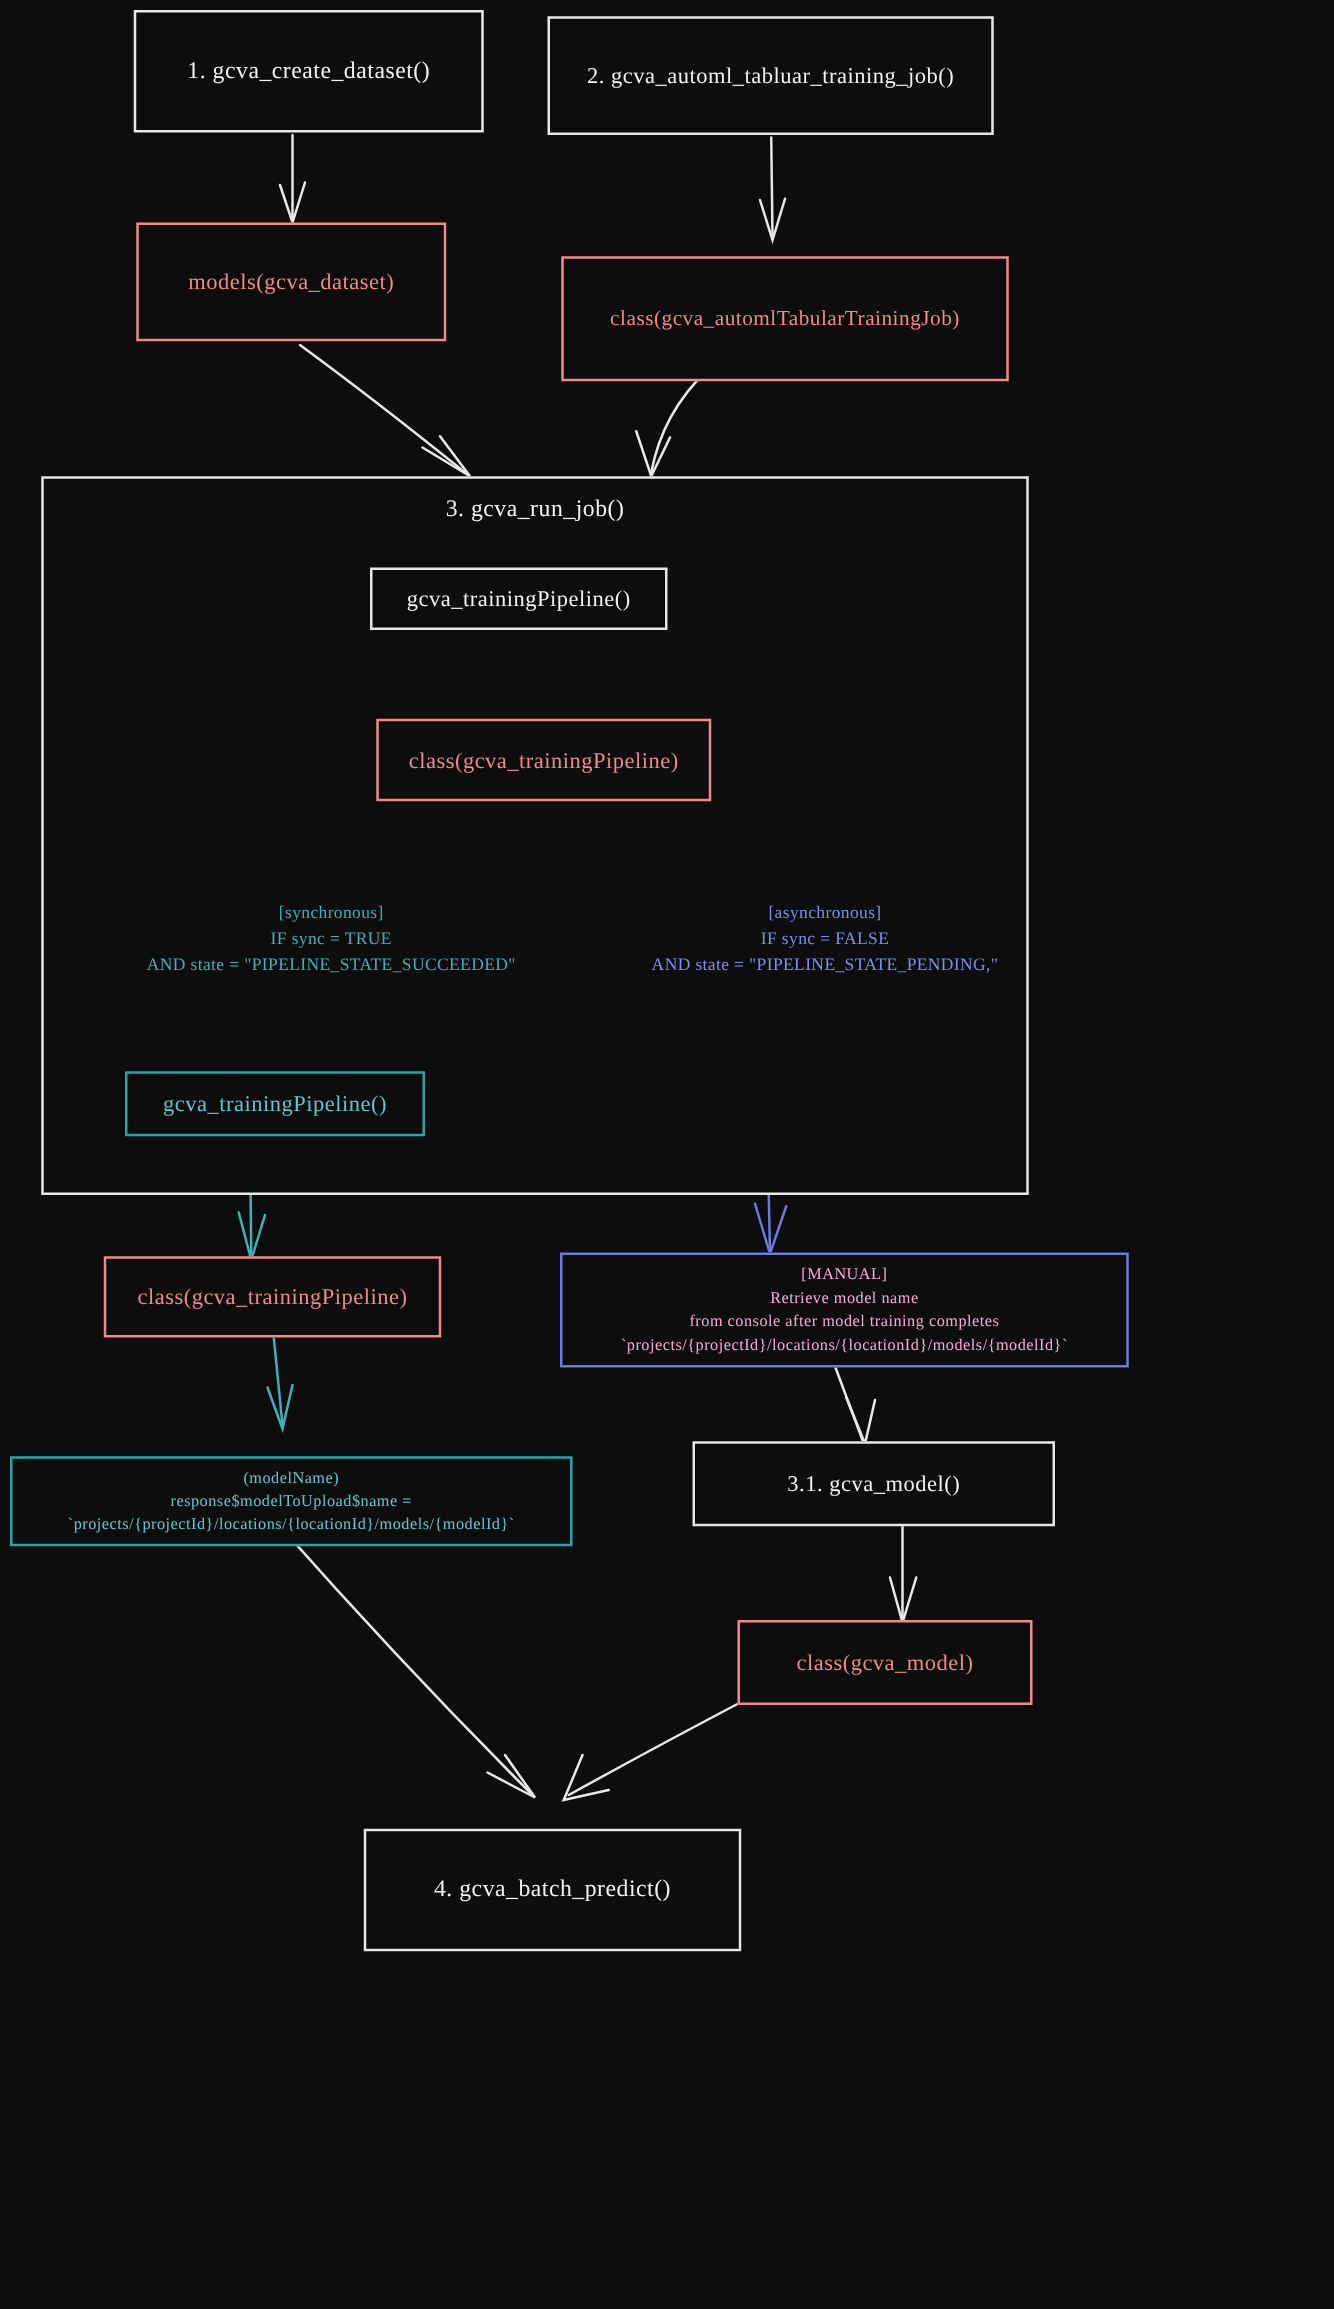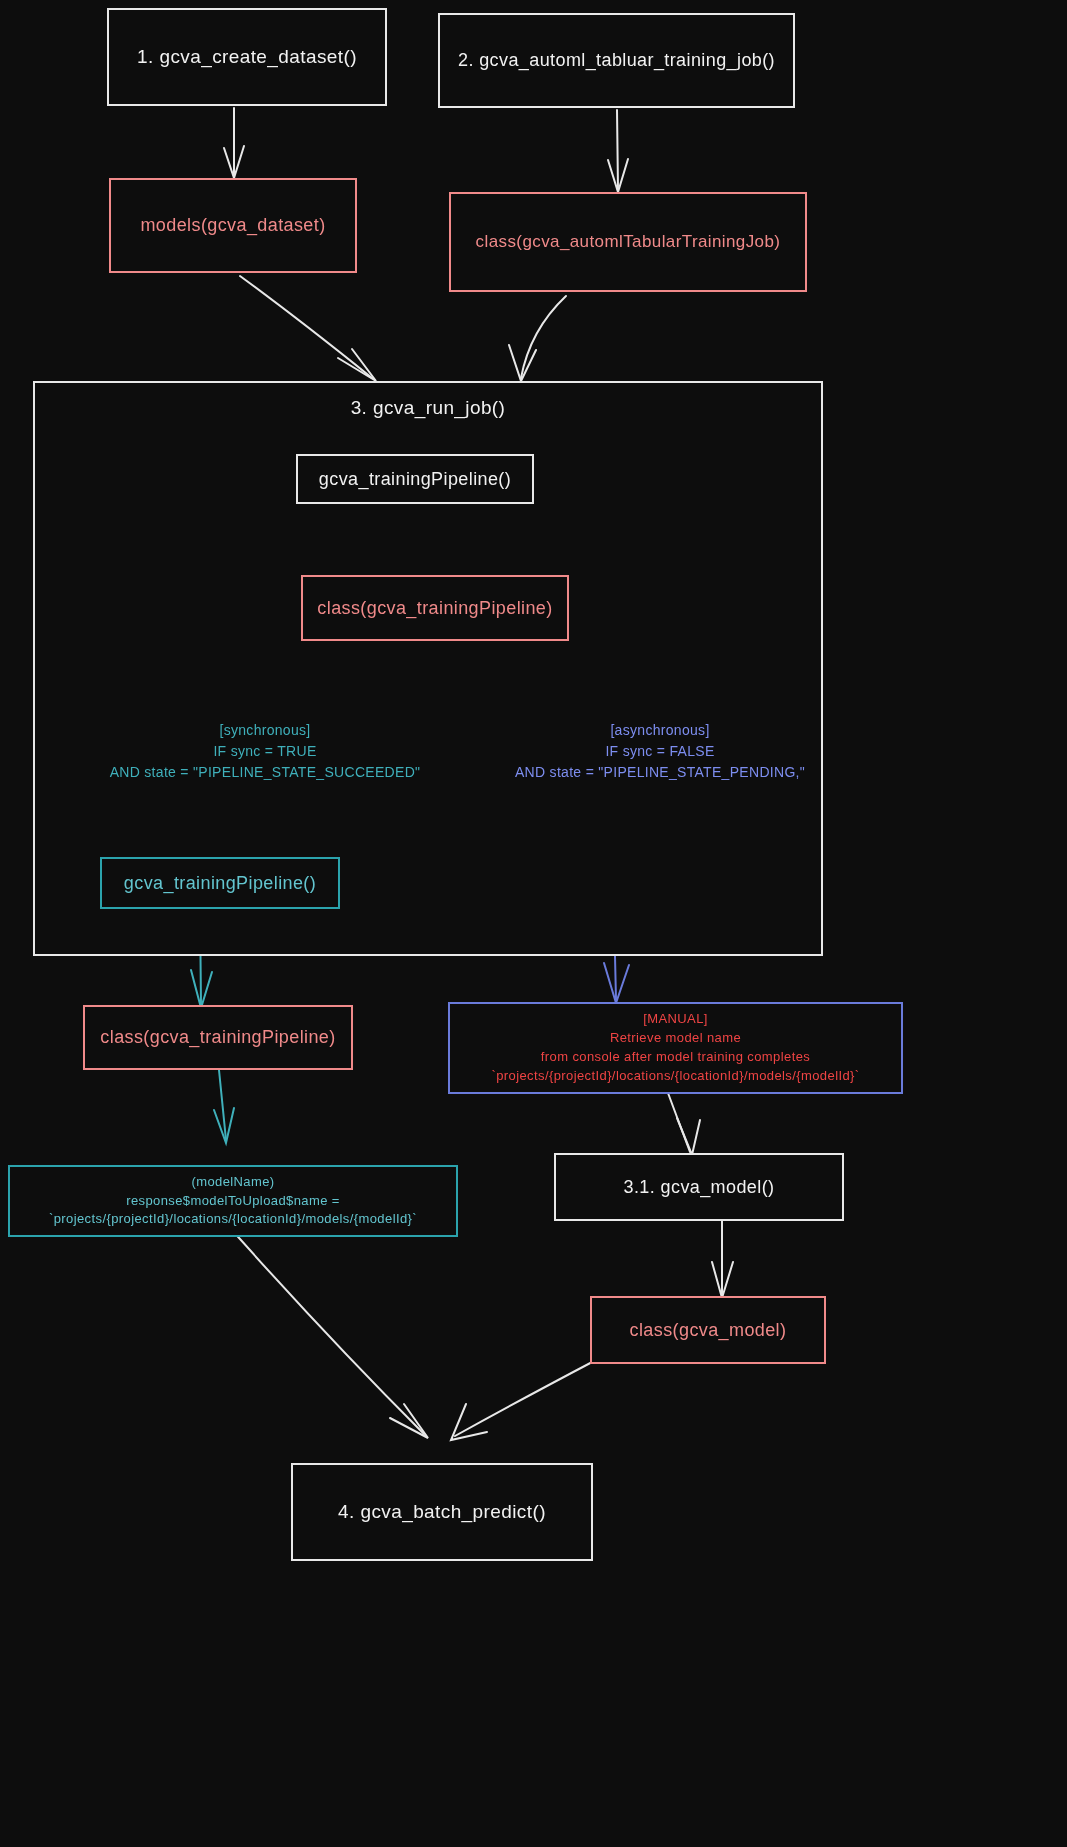--- a/index.html
+++ b/index.html
@@ -6,21 +6,21 @@
     margin: 0;
     padding: 0;
     background: #0d0d0d;
   }
   #canvas {
     position: relative;
     width: 1067px;
     height: 1847px;
     background: #0d0d0d;
     overflow: hidden;
-    font-family: Liberation Sans, sans-serif;
+    font-family: Liberation Serif, serif;
   }
   svg.edges {
     position: absolute;
     left: 0; top: 0;
     width: 1067px;
     height: 1847px;
     pointer-events: none;
   }
   .node {
     position: absolute;
@@ -33,21 +33,21 @@
     border-width: 2px;
     background: #0d0d0d;
     line-height: 1.45;
     letter-spacing: 0.4px;
     padding: 4px 10px;
   }
   .node .txt { width: 100%; white-space: pre-line; }
   .node.white  { border-color: #e8e8e8; color: #f2f2f2; }
   .node.pink   { border-color: #f08a8a; color: #f08a8a; }
   .node.teal   { border-color: #2ba3ad; color: #63c5cf; }
-  .node.blue   { border-color: #6a7bdb; color: #ef4444; justify-content: flex-end; }
+  .node.blue   { border-color: #6a7bdb; color: #f9a8d4; justify-content: flex-end; }
   .node.container {
     align-items: flex-start;
     justify-content: center;
     padding-top: 16px;
   }
   .container-title {
     position: absolute;
     color: #f2f2f2;
     text-align: center;
     letter-spacing: 0.4px;
@@ -56,21 +56,21 @@
     position: absolute;
     text-align: center;
     white-space: pre-line;
     line-height: 1.5;
     letter-spacing: 0.3px;
   }
   .edge-label.teal { color: #3fb0bb; padding-left: 20px; }
   .edge-label.blue { color: #7d8ef0; }
   .fs-19 { font-size: 19px; }
   .fs-18 { font-size: 18px; }
-  .fs-17 { font-size: 17px; }
+  .fs-17 { font-size: 17px; margin-top: 13px; }
   .fs-14 { font-size: 14px; }
   .fs-13 { font-size: 13px; }
 </style>
 </head>
 <body>
 
 <div id="canvas">
 
   <svg class="edges" viewBox="0 0 1067 1847">
 

